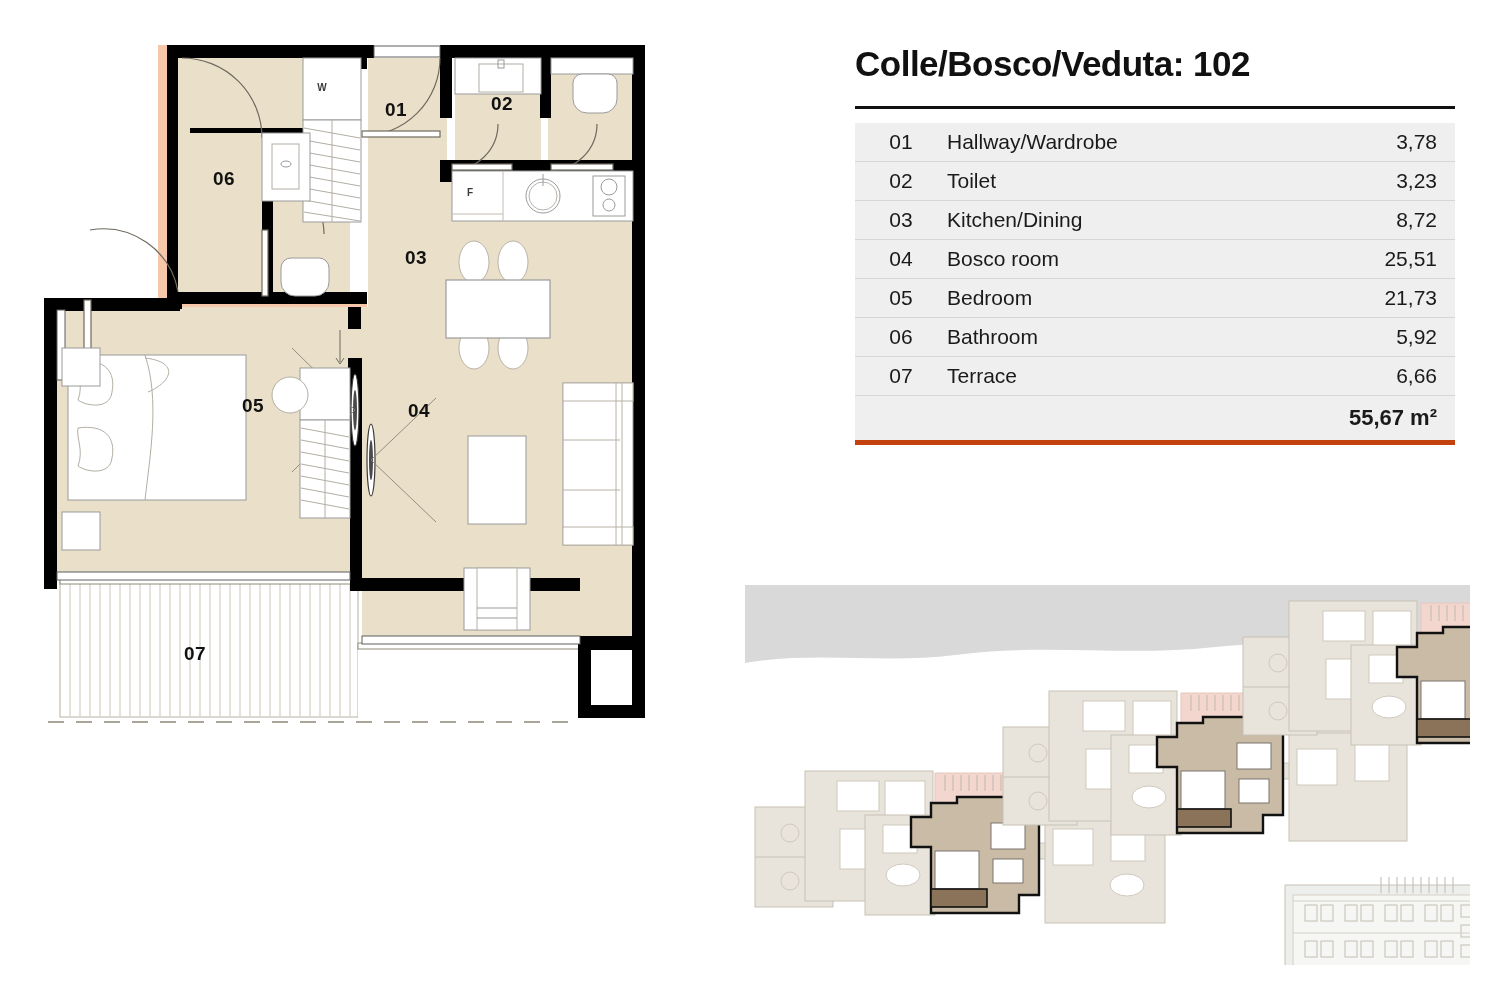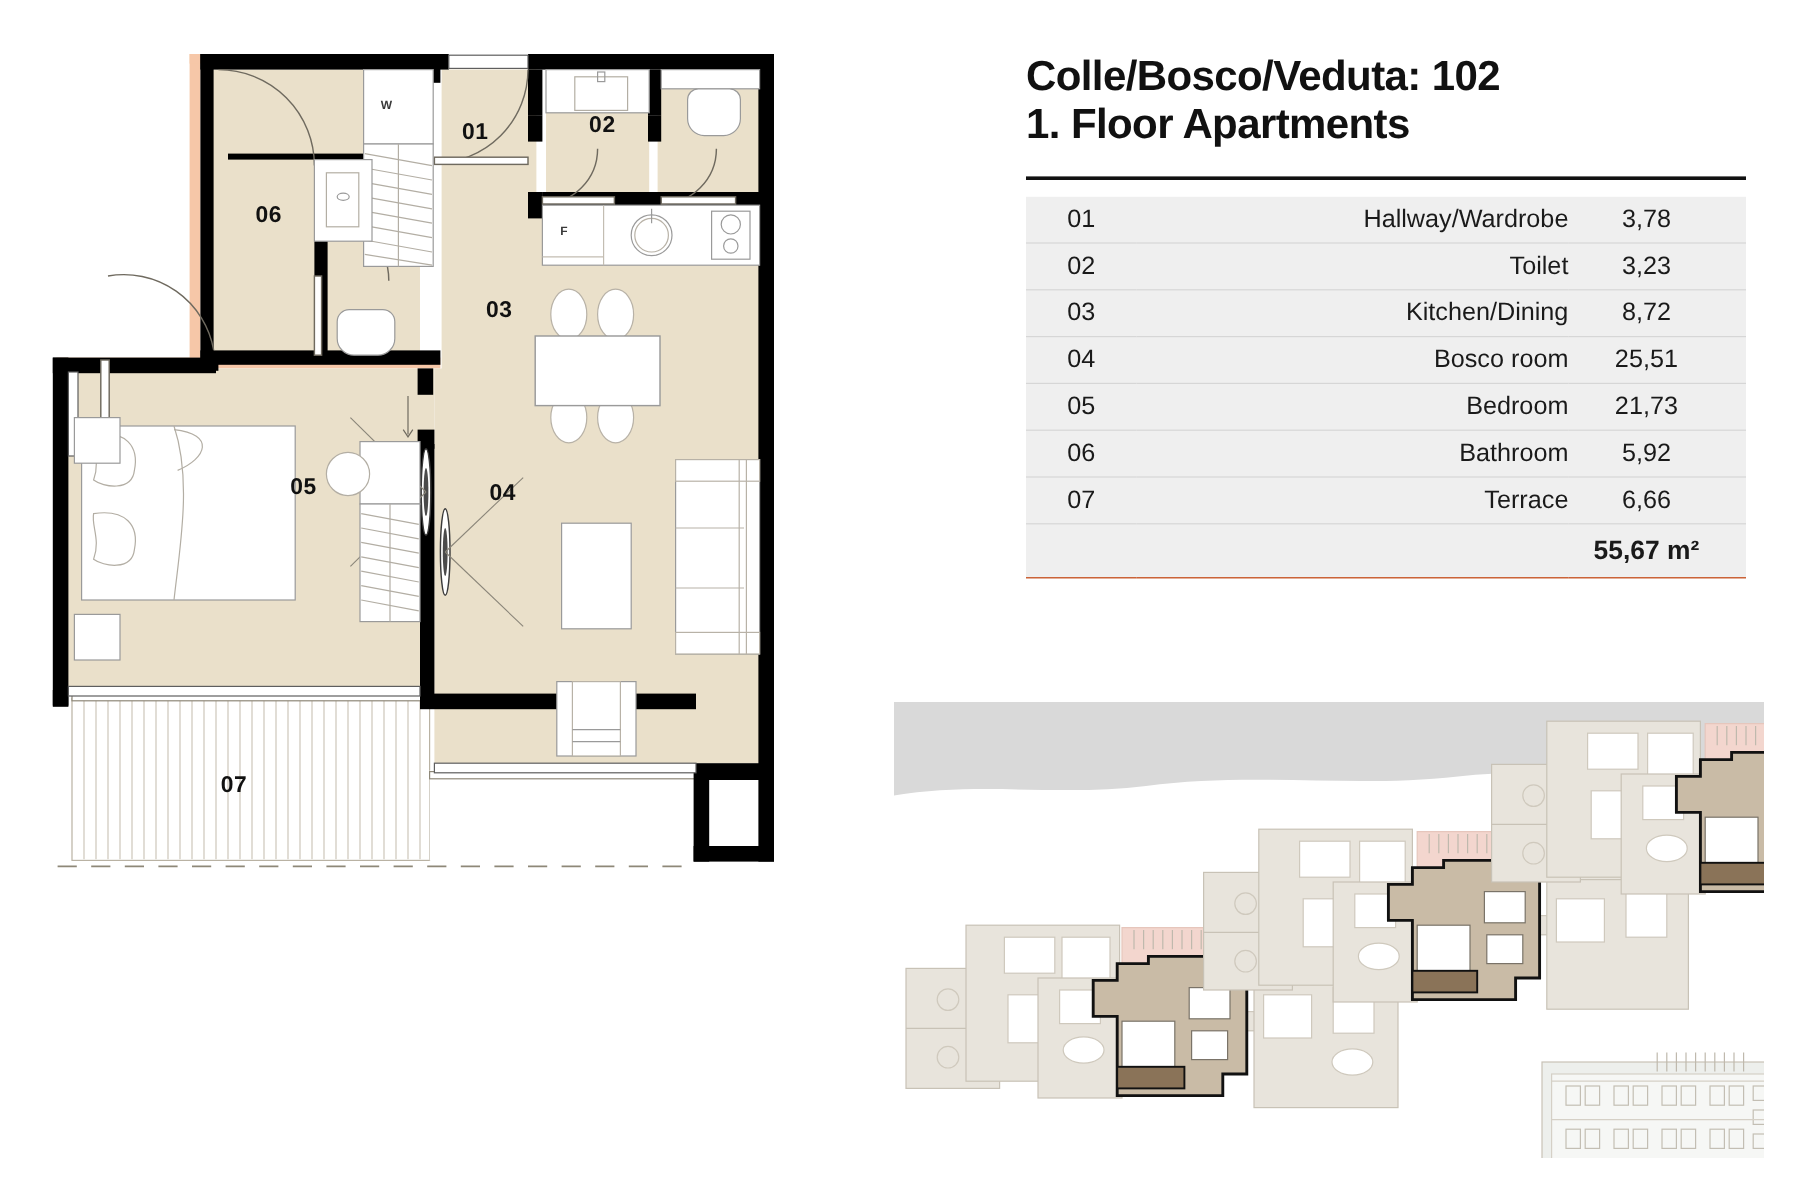--- a/index.html
+++ b/index.html
@@ -21,24 +21,24 @@
   #info-panel{position:absolute;left:855px;top:44px;width:600px;}
   #title-block{font-weight:bold;font-size:35px;line-height:1.15;
                letter-spacing:-0.5px;color:#111;}
   #title-rule{margin-top:22px;border-top:3px solid #111;width:600px;}
 
   
   #room-table{margin-top:14px;width:600px;border-collapse:collapse;
               background:#efefef;}
   #room-table td{padding:7px 0 7px 0;font-size:21px;color:#1a1a1a;
                  border-bottom:1px solid #d6d6d6;}
-  #room-table tr:last-child td{border-bottom:1px solid #c2410c;}
+  #room-table tr:last-child td{border-bottom:5px solid #c2410c;}
   .c-num{width:92px;text-align:center;}
-  .c-name{text-align:right;}
-  .c-area{text-align:center;width:130px;padding-right:18px !important;}
+  .c-name{text-align:left;}
+  .c-area{text-align:right;width:130px;padding-right:18px !important;}
   #total-row td{font-weight:bold;font-size:22px;padding-top:9px;padding-bottom:9px;}
 
   
   #site-panel{position:absolute;left:745px;top:585px;width:725px;height:380px;
               background:#ffffff;overflow:hidden;}
   #site-svg{position:absolute;left:0;top:0;}
 </style>
 </head>
 <body>
 
@@ -333,21 +333,20 @@
       <text class="room-num" x="195" y="660" text-anchor="middle">07</text>
 
       <text class="appl-lbl" x="322" y="91" text-anchor="middle">W</text>
       <text class="appl-lbl" x="470" y="196" text-anchor="middle">F</text>
     </svg>
   </div>
 
   <div id="info-panel">
     <div id="title-block">
       <div>Colle/Bosco/Veduta: 102</div>
-      <div>1. Floor Apartments</div>
     </div>
     <div id="title-rule"></div>
 
     <table id="room-table">
       <tbody>
         <tr>
           <td class="c-num">01</td>
           <td class="c-name">Hallway/Wardrobe</td>
           <td class="c-area">3,78</td>
         </tr>

